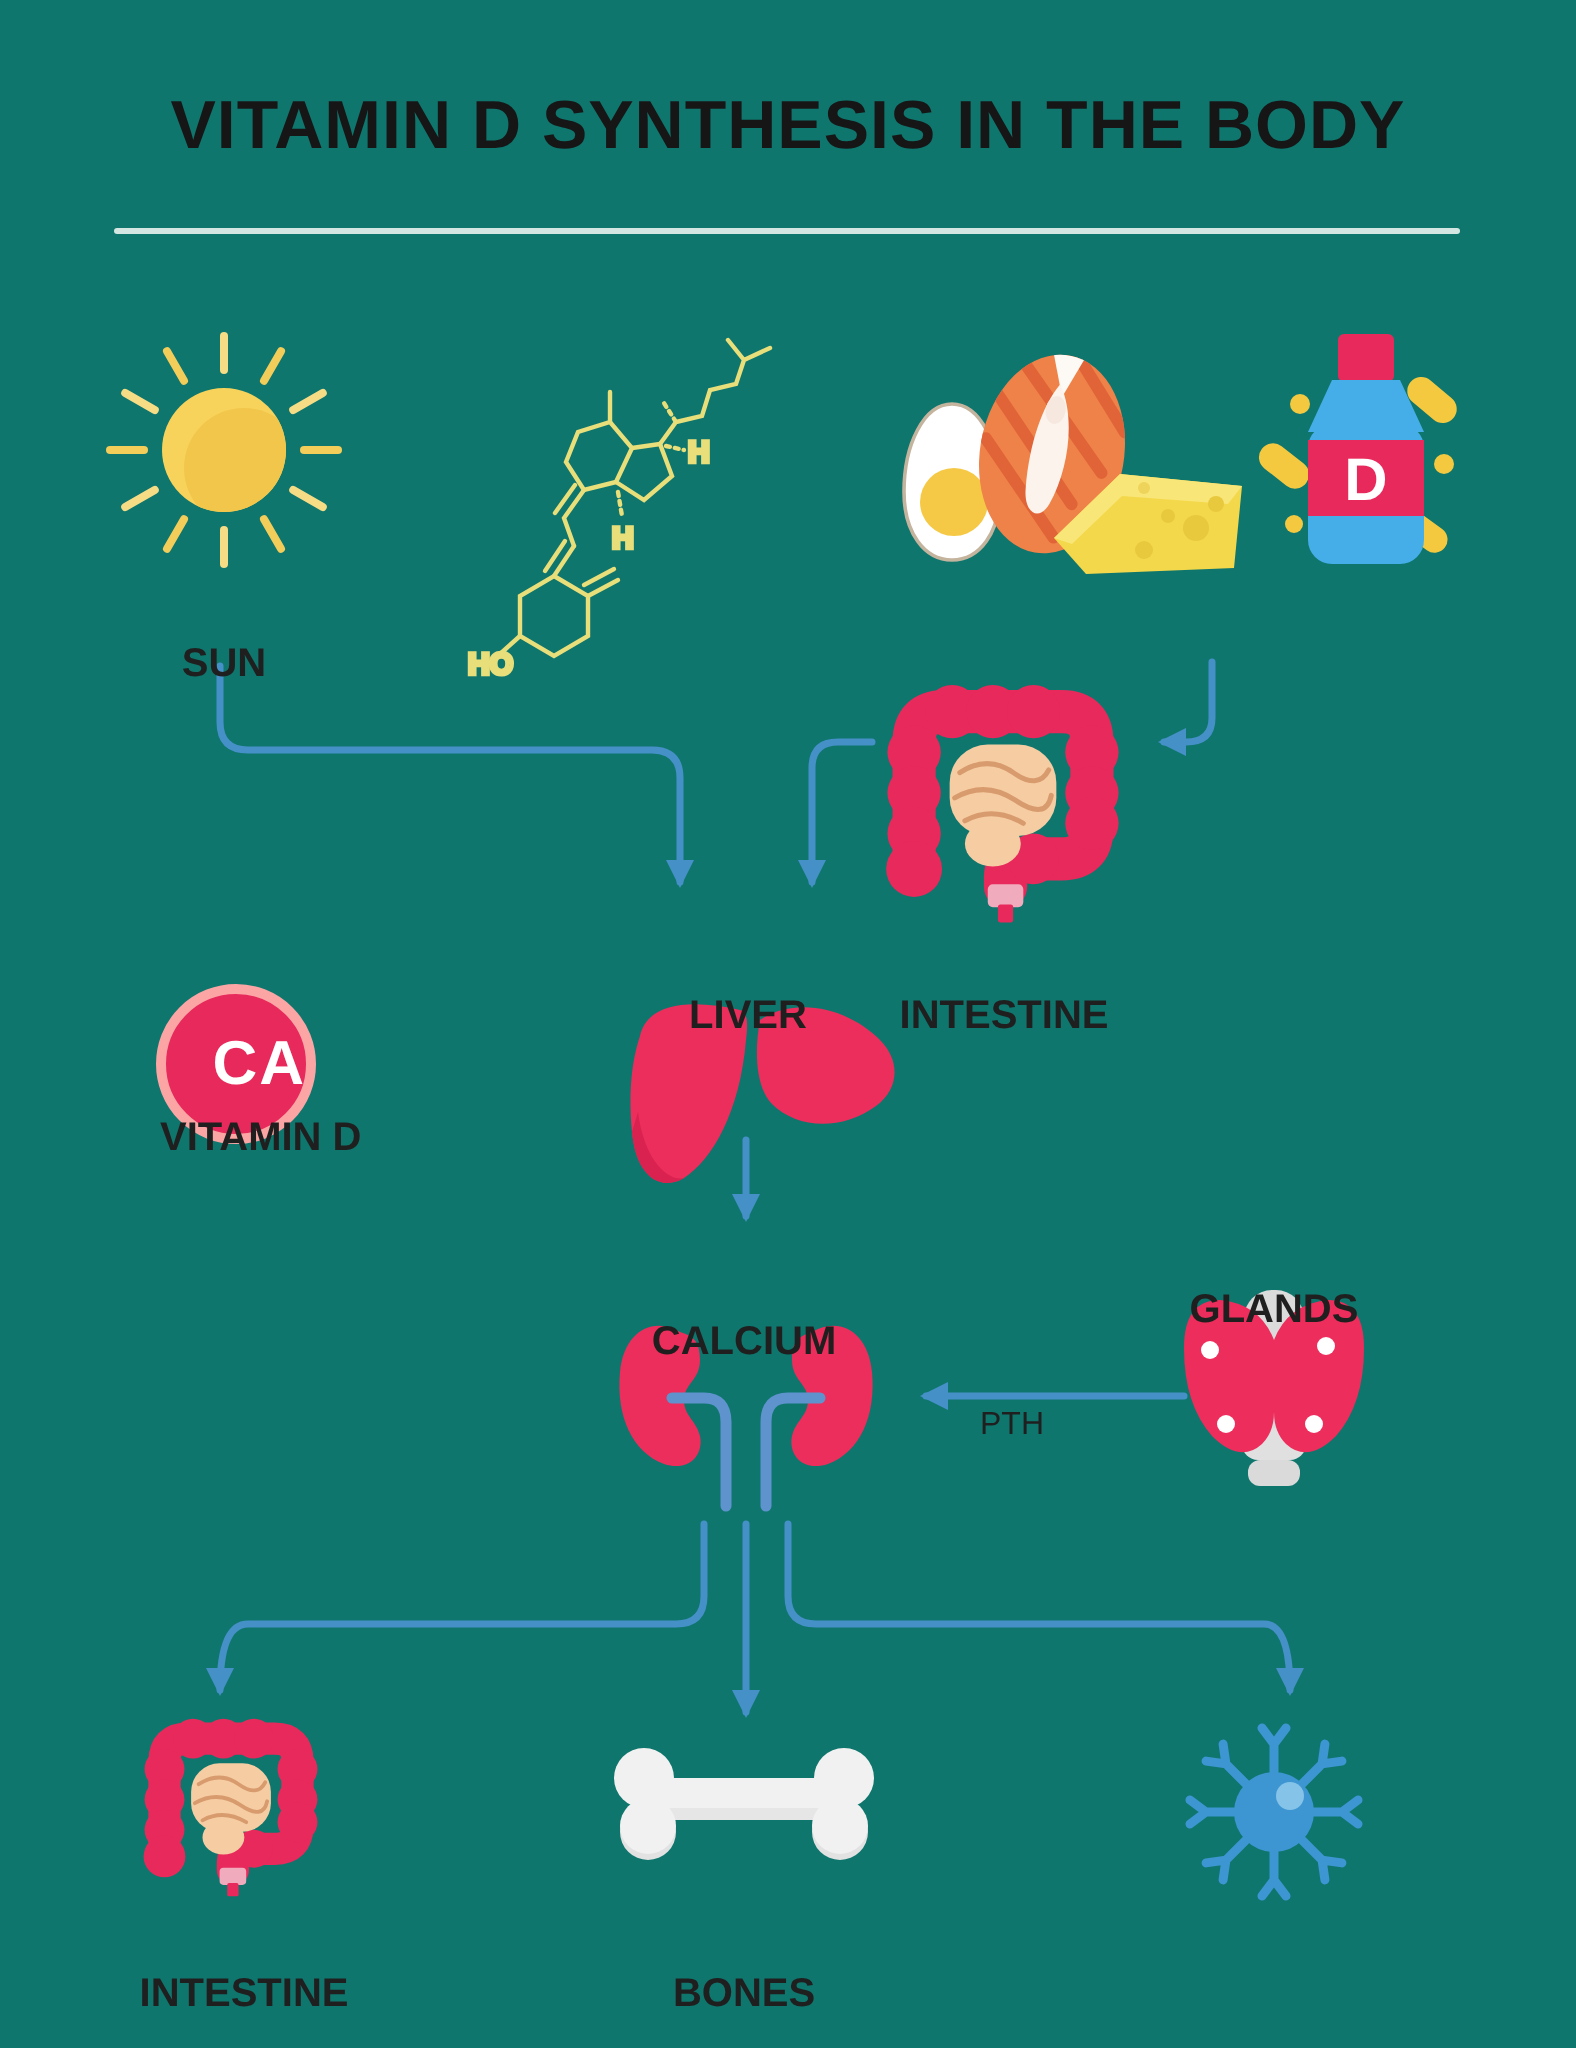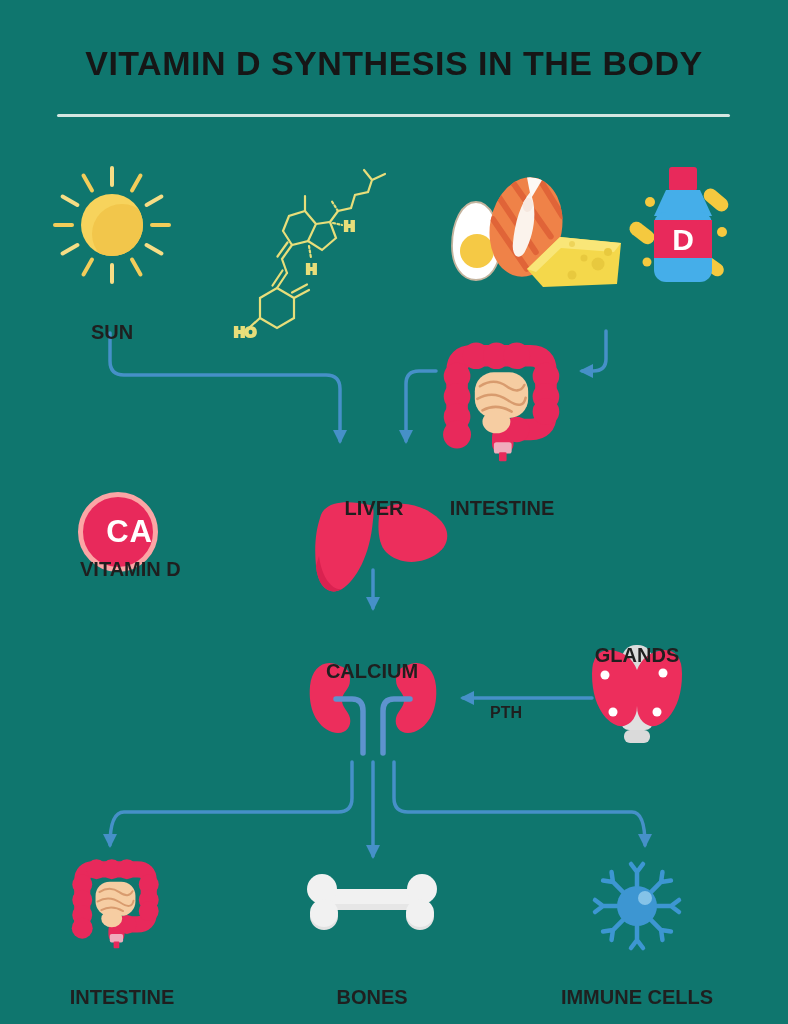--- a/index.html
+++ b/index.html
@@ -5,21 +5,21 @@
   html,body{margin:0;padding:0;background:#fff;}
   #page{position:relative;width:788px;height:1024px;background:#0f766e;overflow:hidden;
         font-family:"Liberation Sans", sans-serif;}
   #title{position:absolute;left:0;top:44px;width:788px;text-align:center;
          font-size:34px;font-weight:800;letter-spacing:.5px;color:#161616;}
   #divider{position:absolute;left:57px;top:114px;width:673px;height:3px;
            background:#d4e6e1;border-radius:2px;}
   svg#diagram{position:absolute;left:0;top:0;}
   .label{position:absolute;transform:translateX(-50%);font-size:20px;font-weight:700;
          color:#1f1f1f;white-space:nowrap;margin-top:29px;}
-  .label.small{font-size:16px;font-weight:700;}
+  .label.small{font-size:16px;font-weight:400;}
   #ca-badge{position:absolute;left:78px;top:492px;width:70px;height:70px;border-radius:50%;
             background:#e8295b;border:5px solid #fca5a5;display:flex;align-items:center;
             justify-content:flex-end;color:#fff;font-size:31px;font-weight:700;letter-spacing:1px;}
   #ca-note{position:absolute;left:80px;top:556px;font-size:20px;font-weight:700;
            line-height:27px;color:#1f1f1f;}
   .mol-text{font-size:15px;font-weight:700;fill:#3a3a3a;}
 </style>
 </head>
 <body>
 
@@ -227,21 +227,20 @@
   </svg>
 
   <div class="label" style="left:112px;top:292px;">SUN</div>
   <div class="label" style="left:374px;top:468px;">LIVER</div>
   <div class="label" style="left:502px;top:468px;">INTESTINE</div>
   <div class="label" style="left:372px;top:631px;">CALCIUM</div>
   <div class="label" style="left:637px;top:615px;">GLANDS</div>
   <div class="label small" style="left:506px;top:675px;">PTH</div>
   <div class="label" style="left:122px;top:957px;">INTESTINE</div>
   <div class="label" style="left:372px;top:957px;">BONES</div>
-  <div class="label" style="left:637px;top:957px;">IMMUNE CELLS</div>
 
   <div id="ca-badge">
     <span>CA</span>
   </div>
   <div id="ca-note">
     <div>VITAMIN D</div>
   </div>
 
 </div>
 

